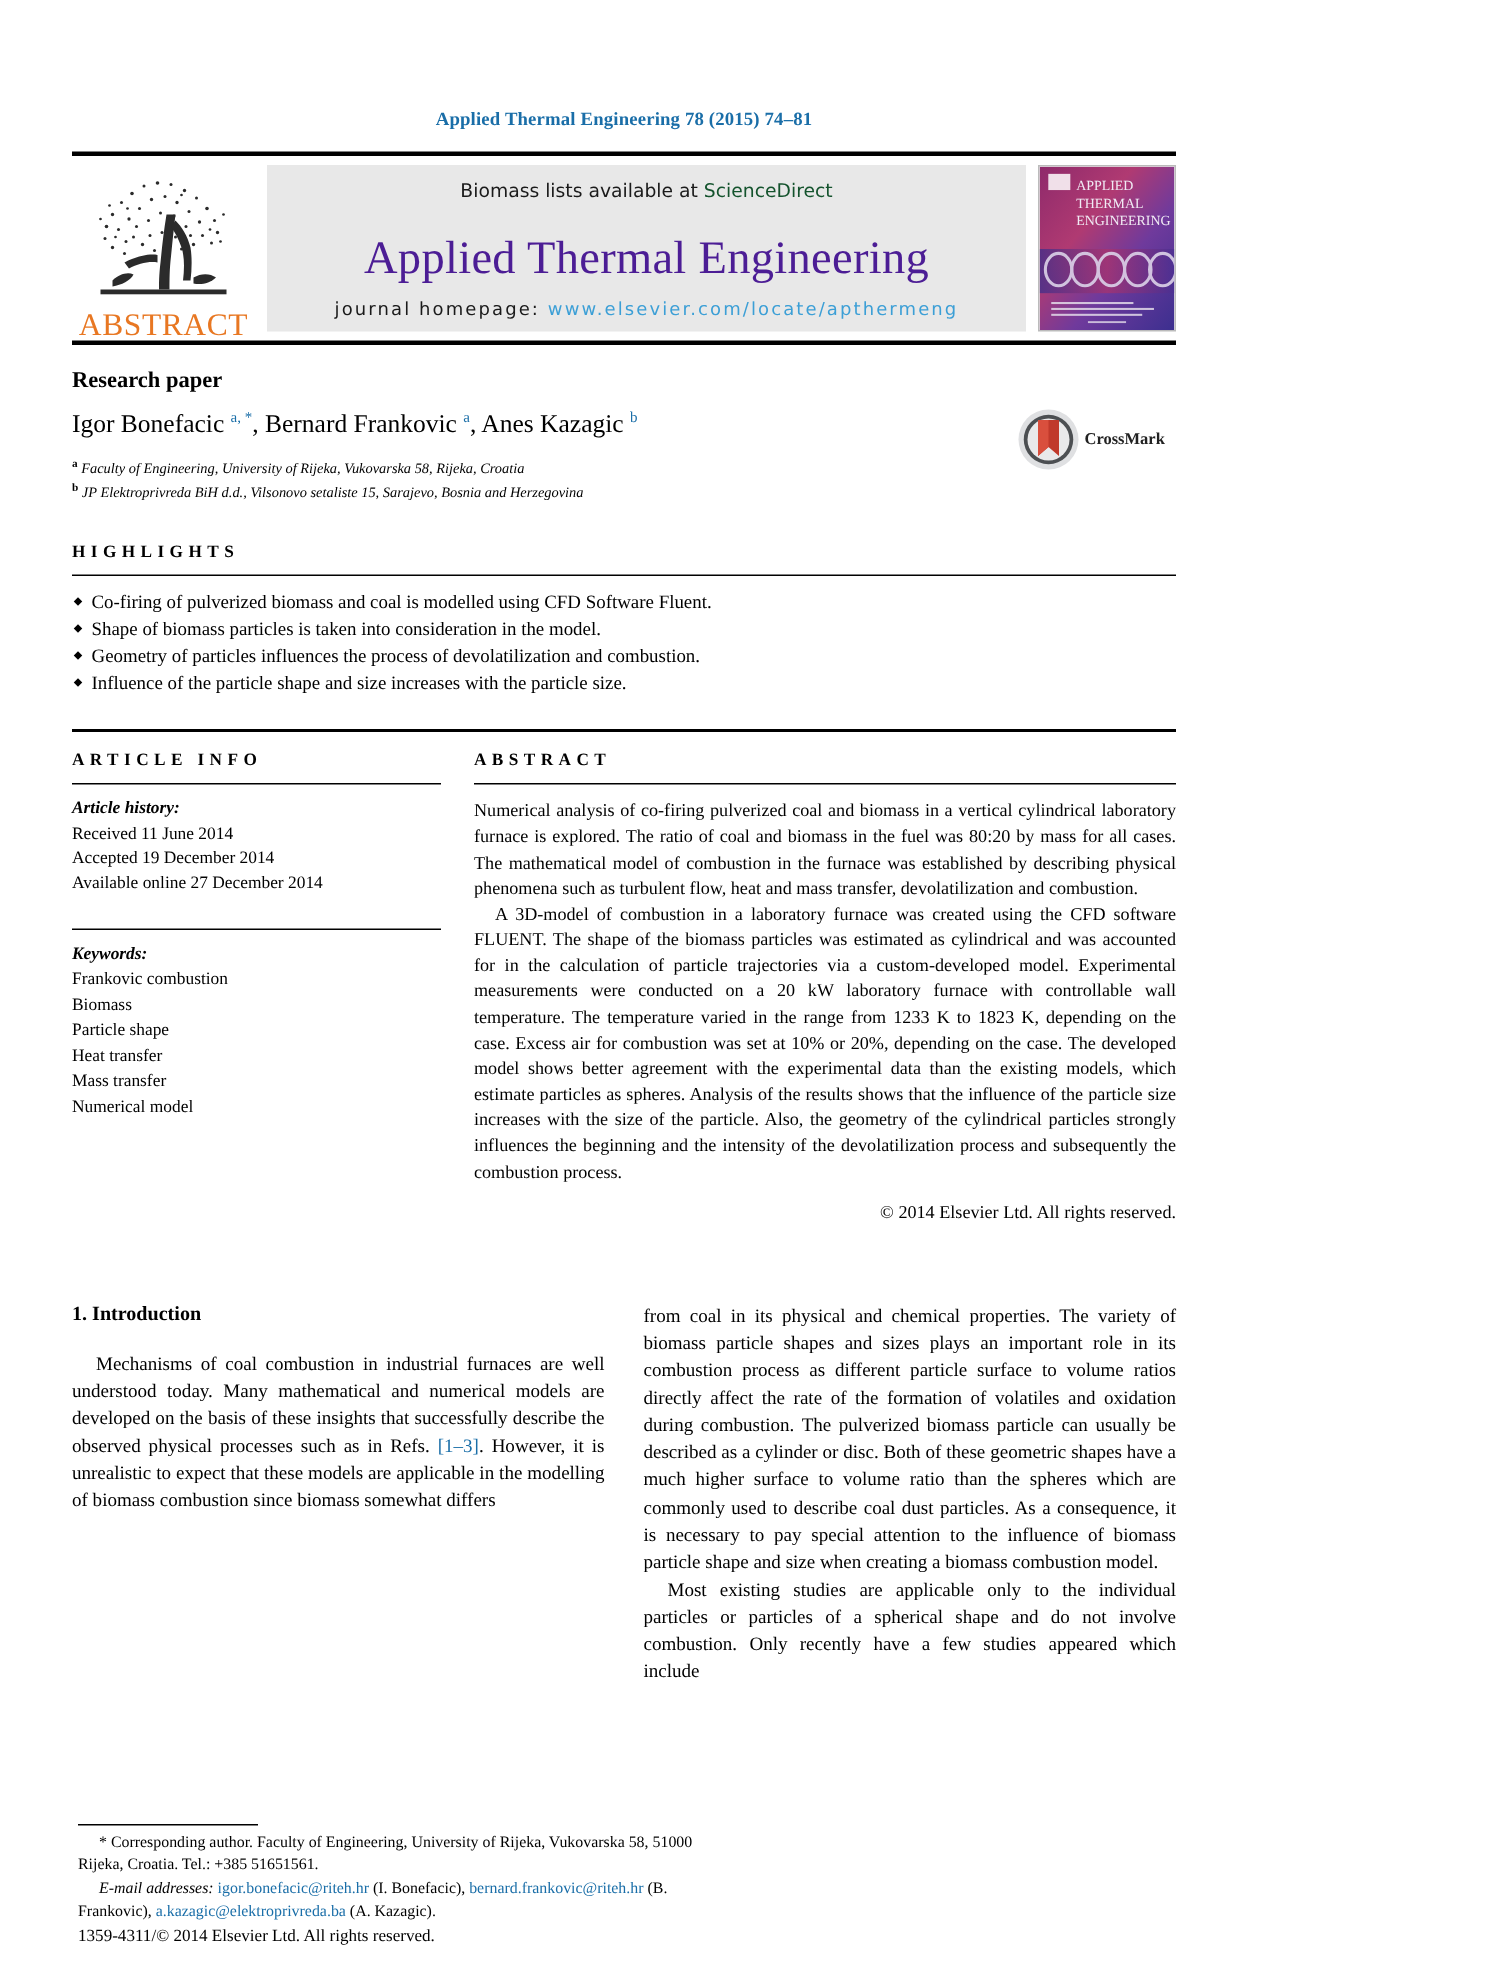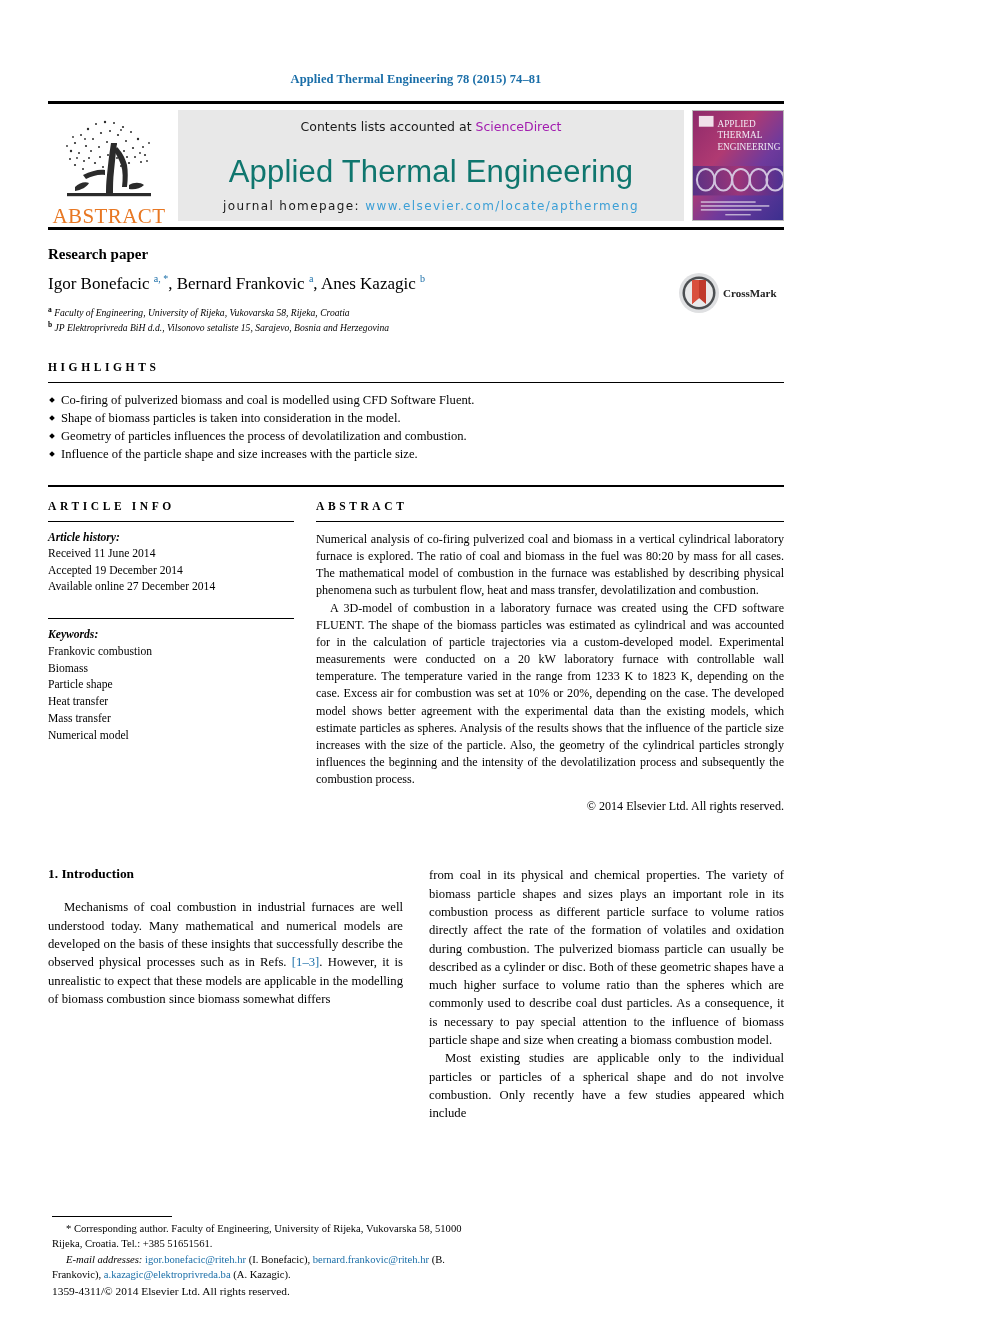--- a/index.html
+++ b/index.html
@@ -79,26 +79,26 @@
     justify-content: space-between;
     padding: 9px 0 8px 0;
     box-sizing: border-box;
   }
   .contents-line {
     font-family: "DejaVu Sans", sans-serif;
     font-size: 12.5px;
     color: #1a1a1a;
   }
   .contents-line .sd {
-    color: #a21caf;
+    color: #14532d;
   }
   .journal-title {
-    font-family: Liberation Sans, sans-serif;
+    font-family: Liberation Serif, serif;
     font-size: 31px;
-    color: #0f766e;
+    color: #4c1d95;
     letter-spacing: 0.2px;
     margin-top: 10px;
   }
   .homepage-line {
     font-family: "DejaVu Sans", sans-serif;
     font-size: 12px;
     color: #1a1a1a;
     letter-spacing: 1.4px;
   }
   .homepage-line .url {
@@ -399,21 +399,21 @@
             <rect x="12" y="80" width="84" height="3.2"></rect>
             <path d="M20 74 C24 70 30 68 34 70 C32 74 26 77 20 78 Z"></path>
             <path d="M74 72 C79 69 85 69 89 72 C85 76 79 77 74 76 Z"></path>
           </g>
         </svg>
         <div class="elsevier-word">ABSTRACT</div>
       </div>
 
       <div class="masthead-center">
         <div class="contents-line">
-          <span>Contents lists accounted at </span><span class="sd">ScienceDirect</span>
+          <span>Biomass lists available at </span><span class="sd">ScienceDirect</span>
         </div>
         <div class="journal-title">Applied Thermal Engineering</div>
         <div class="homepage-line">
           <span>journal homepage: </span><span class="url">www.elsevier.com/locate/apthermeng</span>
         </div>
       </div>
 
       <div class="cover-thumb">
         <svg viewBox="0 0 92 111" preserveAspectRatio="none" style="width:100%;height:100%;display:block">
           <defs>

